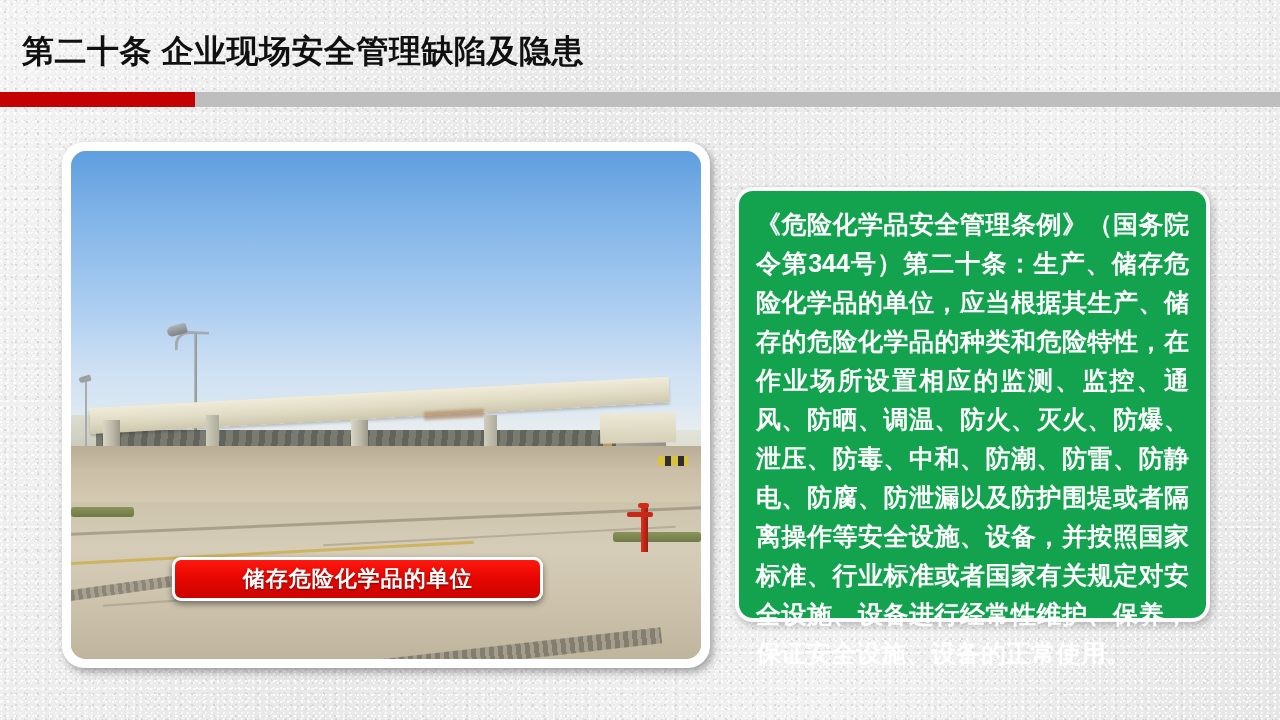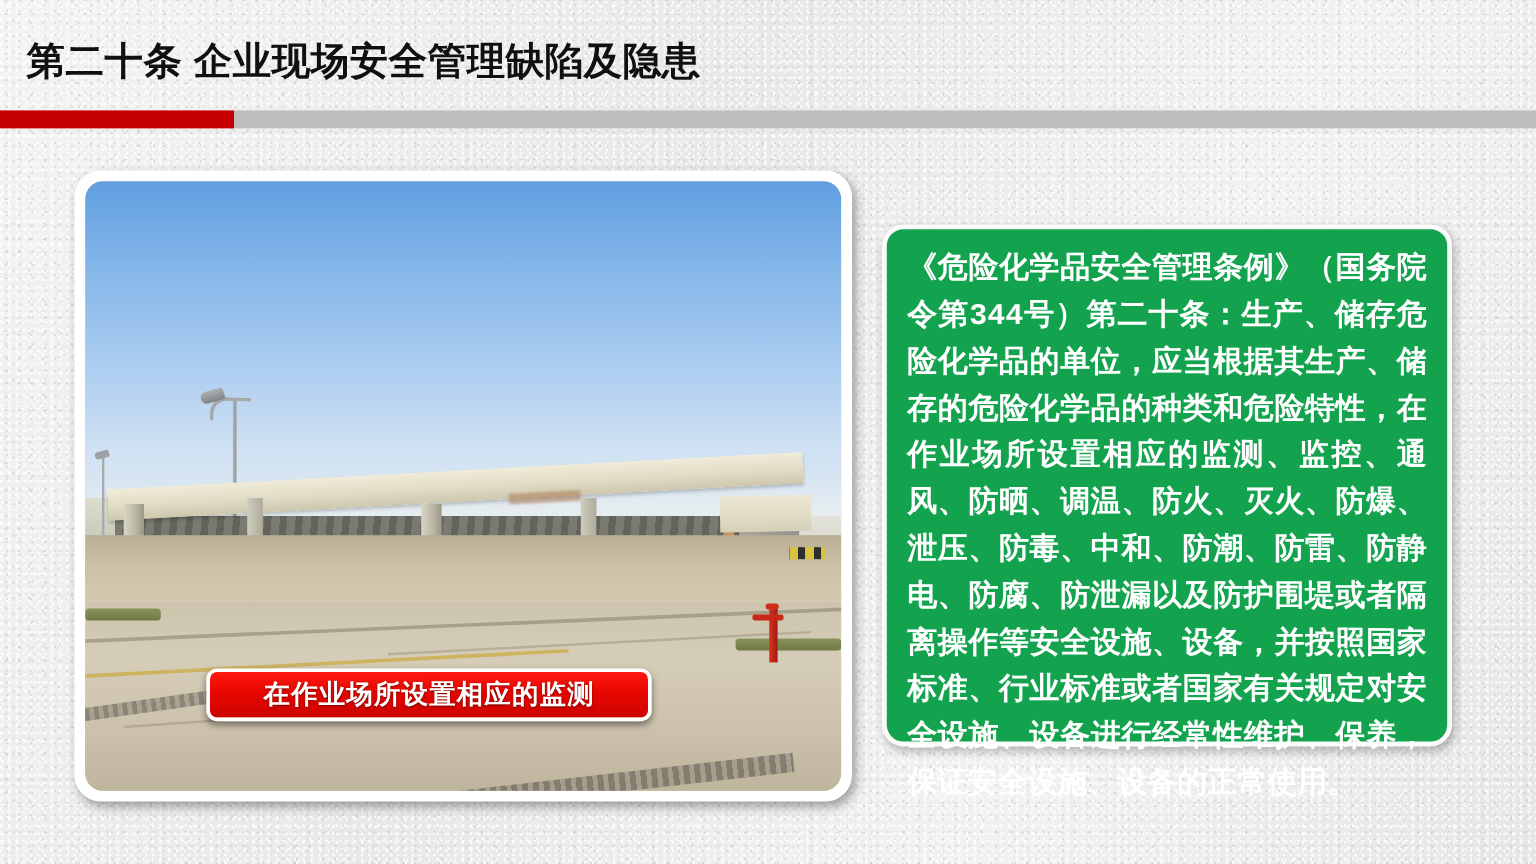--- a/index.html
+++ b/index.html
@@ -267,21 +267,20 @@
     z-index: 6;
   }
   #reg-text {
     color: #ffffff;
     font-size: 25px;
     font-weight: bold;
     line-height: 39px;
     text-align: justify;
     text-justify: inter-character;
     letter-spacing: 0px;
-    font-family: Liberation Mono, monospace;
   }
 </style>
 </head>
 <body>
 
 <div id="noise"></div>
 
 <div id="header-title">第二十条  企业现场安全管理缺陷及隐患</div>
 
 <div id="divider">
@@ -379,21 +378,21 @@
     <div class="ph-drain"></div>
     <div class="ph-grass" style="left:0%;  top:70%;  width:10%;"></div>
     <div class="ph-grass" style="left:86%; top:75%;  width:14%;"></div>
 
     <div class="ph-hydrant-body"></div>
     <div class="ph-hydrant-arm"></div>
     <div class="ph-hydrant-cap"></div>
     <div class="ph-bollard"></div>
 
     <div id="photo-caption">
-      <span id="photo-caption-text">在作业场所设置相应的监测</span>
+      <span id="photo-caption-text">储存危险化学品的单位</span>
     </div>
 
   </div>
 </div>
 
 <div id="reg-panel">
   <div id="reg-text">《危险化学品安全管理条例》（国务院令第344号）第二十条：生产、储存危险化学品的单位，应当根据其生产、储存的危险化学品的种类和危险特性，在作业场所设置相应的监测、监控、通风、防晒、调温、防火、灭火、防爆、泄压、防毒、中和、防潮、防雷、防静电、防腐、防泄漏以及防护围堤或者隔离操作等安全设施、设备，并按照国家标准、行业标准或者国家有关规定对安全设施、设备进行经常性维护、保养，保证安全设施、设备的正常使用。</div>
 </div>
 
 </body></html>

